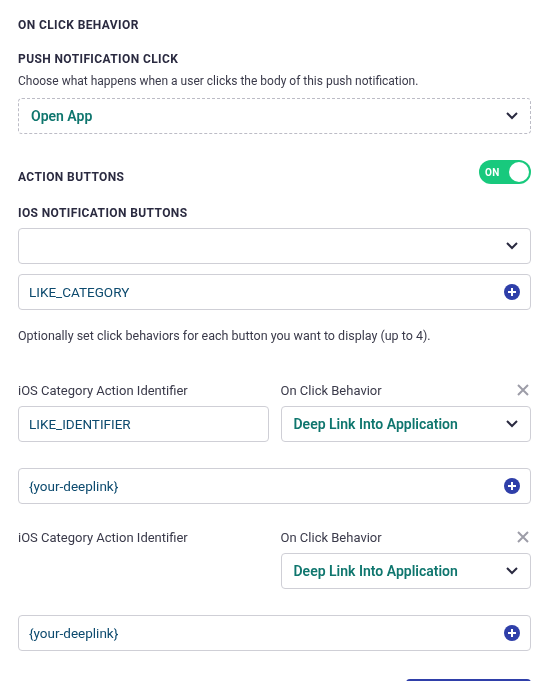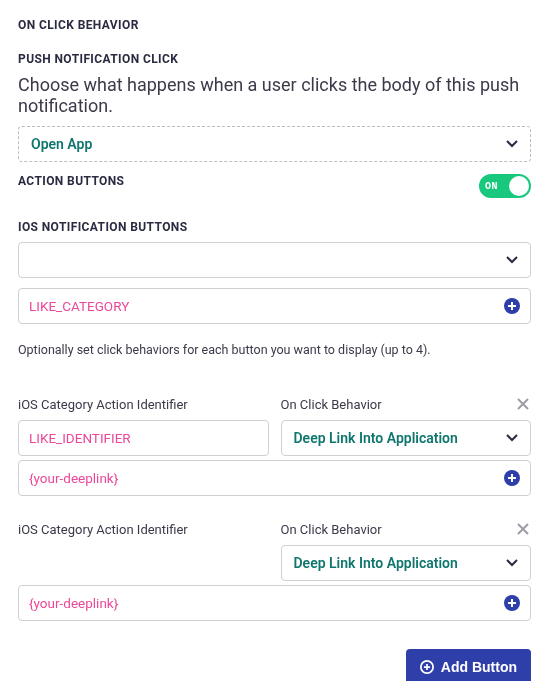--- a/index.html
+++ b/index.html
@@ -14,21 +14,21 @@
     font-size: 12px;
     font-weight: 700;
     letter-spacing: 0.4px;
     color: #2a2a40;
     margin-bottom: 8px;
   }
   .on-click-behavior-title {
     margin-bottom: 20px;
   }
   .hint {
-    font-size: 18px;
+    font-size: 12px;
     color: #3a3a4a;
     margin-bottom: 10px;
   }
   .hint-small {
     font-size: 12.5px;
     color: #3a3a4a;
     margin-bottom: 40px;
   }
   .select {
     position: relative;
@@ -51,37 +51,36 @@
   .select .caret {
     position: absolute;
     right: 12px;
     top: 50%;
     transform: translateY(-50%);
   }
   .caret svg { display: block; }
 
   .row-flex {
     display: flex;
-    align-items: flex-start;
+    align-items: flex-end;
     justify-content: space-between;
-    margin-top: 12px;
+    margin-top: 26px;
     margin-bottom: 22px;
   }
 
   .toggle {
     position: relative;
     width: 52px;
     height: 24px;
     background: #18c97d;
     border-radius: 12px;
     display: flex;
     align-items: center;
     padding: 0 6px;
     cursor: pointer;
-    font-family: Liberation Mono, monospace;
   }
   .toggle-label {
     font-size: 10px;
     font-weight: 700;
     color: #fff;
     letter-spacing: 0.4px;
   }
   .toggle-knob {
     position: absolute;
     right: 2px;
@@ -92,21 +91,21 @@
     background: #fff;
   }
 
   .text-input {
     width: 100%;
     border: 1px solid #cfcfd6;
     border-radius: 4px;
     height: 36px;
     padding: 0 10px;
     font-size: 13.5px;
-    color: #ec4899;
+    color: #0c4a6e;
     display: flex;
     align-items: center;
     position: relative;
     background: #fff;
   }
 
   .blue-plus {
     position: absolute;
     right: 10px;
     top: 50%;
@@ -154,21 +153,21 @@
     font-weight: 600;
     padding: 10px 14px;
     display: flex;
     align-items: center;
     gap: 7px;
     cursor: pointer;
   }
   .add-button svg { display: block; }
 
   .category-input { margin-top: 10px; }
-  .deeplink { margin-top: 4px; }
+  .deeplink { margin-top: 26px; }
 </style>
 </head>
 <body>
 
 <div class="section-title on-click-behavior-title">ON CLICK BEHAVIOR</div>
 
 <div class="section-title">PUSH NOTIFICATION CLICK</div>
 <div class="hint">Choose what happens when a user clicks the body of this push notification.</div>
 
 <div class="select dotted">

